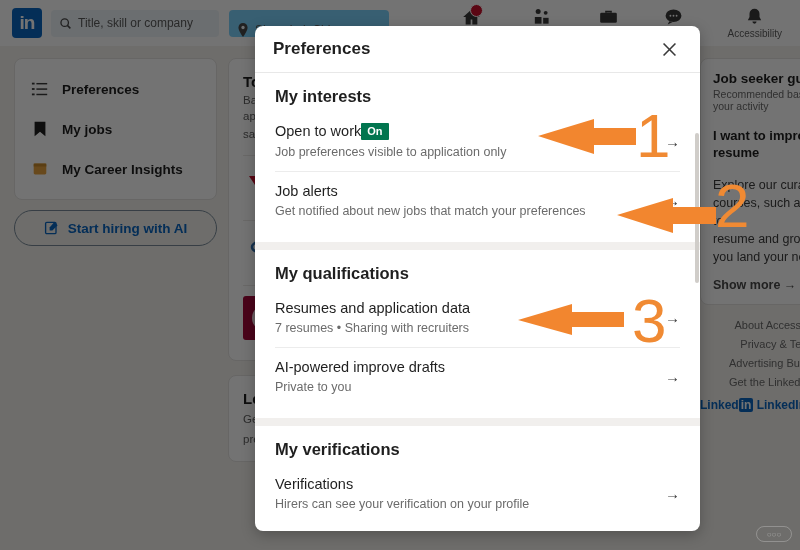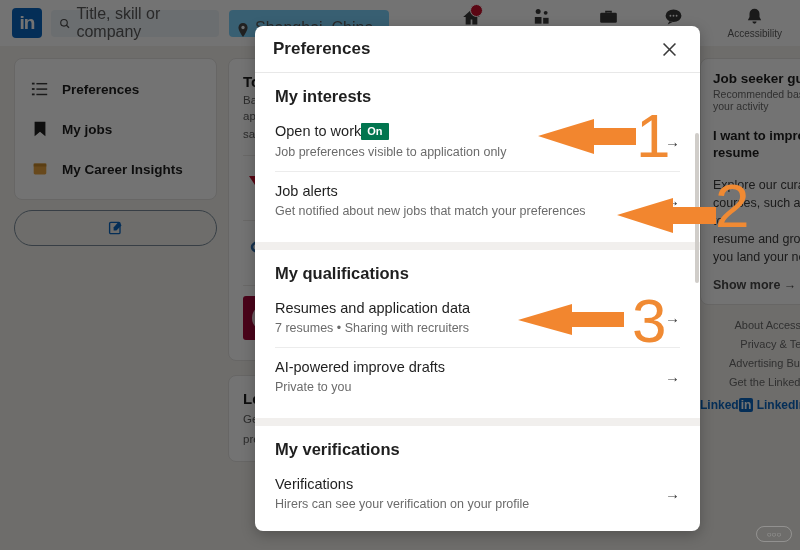--- a/index.html
+++ b/index.html
@@ -25,21 +25,21 @@
     font-family: "Liberation Sans", sans-serif; letter-spacing: -1px;
   }
   .searchbox {
     margin-left: 9px; width: 168px; height: 27px; background: #edf3f8;
     border-radius: 4px; display: flex; align-items: center; padding: 0 8px; gap: 6px;
   }
   .locbox {
     margin-left: 10px; width: 160px; height: 27px; background: #7dd3fc;
     border-radius: 4px; display: flex; align-items: flex-end; padding: 0 8px; gap: 6px;
   }
-  .searchbox span.txt, .locbox span.txt { font-size: 16px; color: #5b5b5b; }
+  .searchbox span.txt, .locbox span.txt { font-size: 12px; color: #5b5b5b; }
   .navicons { margin-left: auto; display: flex; align-items: center; gap: 30px; padding-right: 6px; }
   .navitem { display: flex; flex-direction: column; align-items: center; gap: 1px; position: relative; }
   .navitem .lbl { font-size: 10px; color: #5f5f5f; }
   .badge-dot {
     position: absolute; top: -3px; right: 2px; width: 13px; height: 13px;
     background: #cb112d; border: 1.5px solid #fff; border-radius: 50%;
     color: #fff; font-size: 7px; line-height: 10px; text-align: center; font-weight: bold;
   }
 
   
@@ -222,20 +222,21 @@
           </svg>
           <span class="lbl">My Career Insights</span>
         </div>
       </div>
 
       <div class="hire-btn">
         <svg width="16" height="16" viewBox="0 0 20 20">
           <rect x="2" y="3" width="13" height="14" rx="1.5" fill="none" stroke="#0a66c2" stroke-width="1.7"></rect>
           <path d="M13 2.5l4 4-6.5 6.5H7v-3.5z" fill="#0a66c2"></path>
         </svg>
+        <span>Start hiring with AI</span>
       </div>
     </div>
 
     <div class="midcol">
       <div class="jobcard">
         <h3>Top job picks for you</h3>
         <p class="sub">Based on your profile, preferences, and activity like applies,</p>
         <p class="sub">saves, and dismisses</p>
 
         <div class="joblist">

